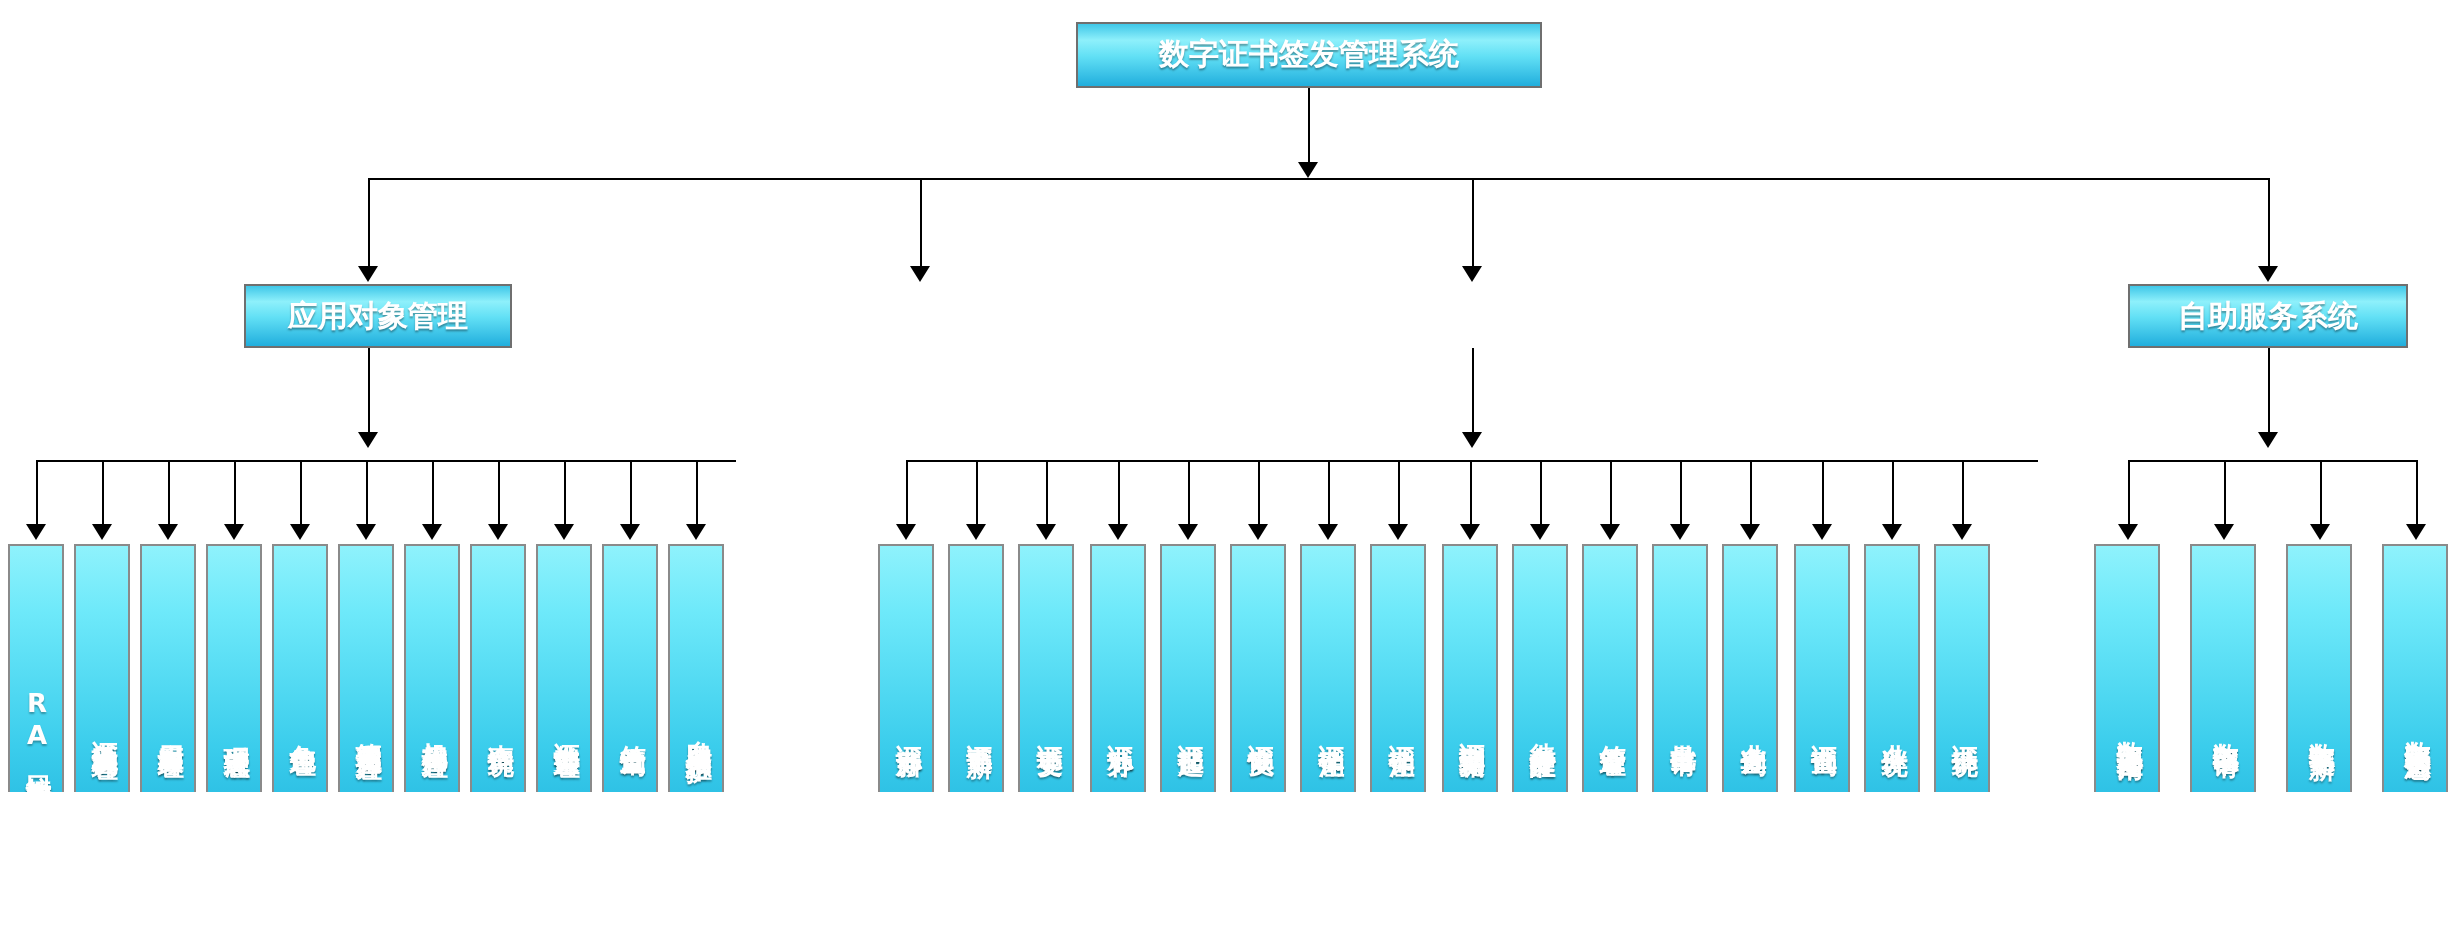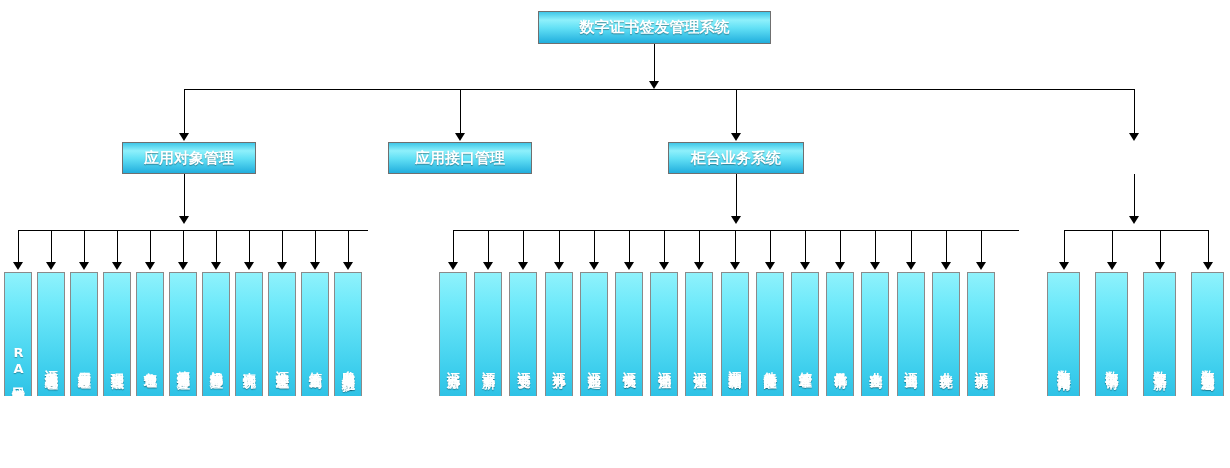--- a/index.html
+++ b/index.html
@@ -114,28 +114,25 @@
   <div class="vline" style="left:736px; top:89px; height:44px;"></div>
   <div class="arrow" style="left:731px; top:133px;"></div>
 
   <div class="vline" style="left:1134px; top:89px; height:44px;"></div>
   <div class="arrow" style="left:1129px; top:133px;"></div>
 
   <div class="node horiz" style="left:122px; top:142px; width:134px; height:32px;">
     <span>应用对象管理</span>
   </div>
 
-  <div class="node horiz" style="left:388px; top:142px; width:144px; height:32px;">
-    <span>应用接口管理</span>
+
+
+  <div class="node horiz" style="left:1064px; top:142px; width:140px; height:32px;">
+    <span>自助服务系统</span>
   </div>
-
-  <div class="node horiz" style="left:668px; top:142px; width:136px; height:32px;">
-    <span>柜台业务系统</span>
-  </div>
-
 
   <div class="vline" style="left:184px; top:174px; height:42px;"></div>
   <div class="arrow" style="left:179px; top:216px;"></div>
 
   <div class="vline" style="left:736px; top:174px; height:42px;"></div>
   <div class="arrow" style="left:731px; top:216px;"></div>
 
   <div class="vline" style="left:1134px; top:174px; height:42px;"></div>
   <div class="arrow" style="left:1129px; top:216px;"></div>
 

